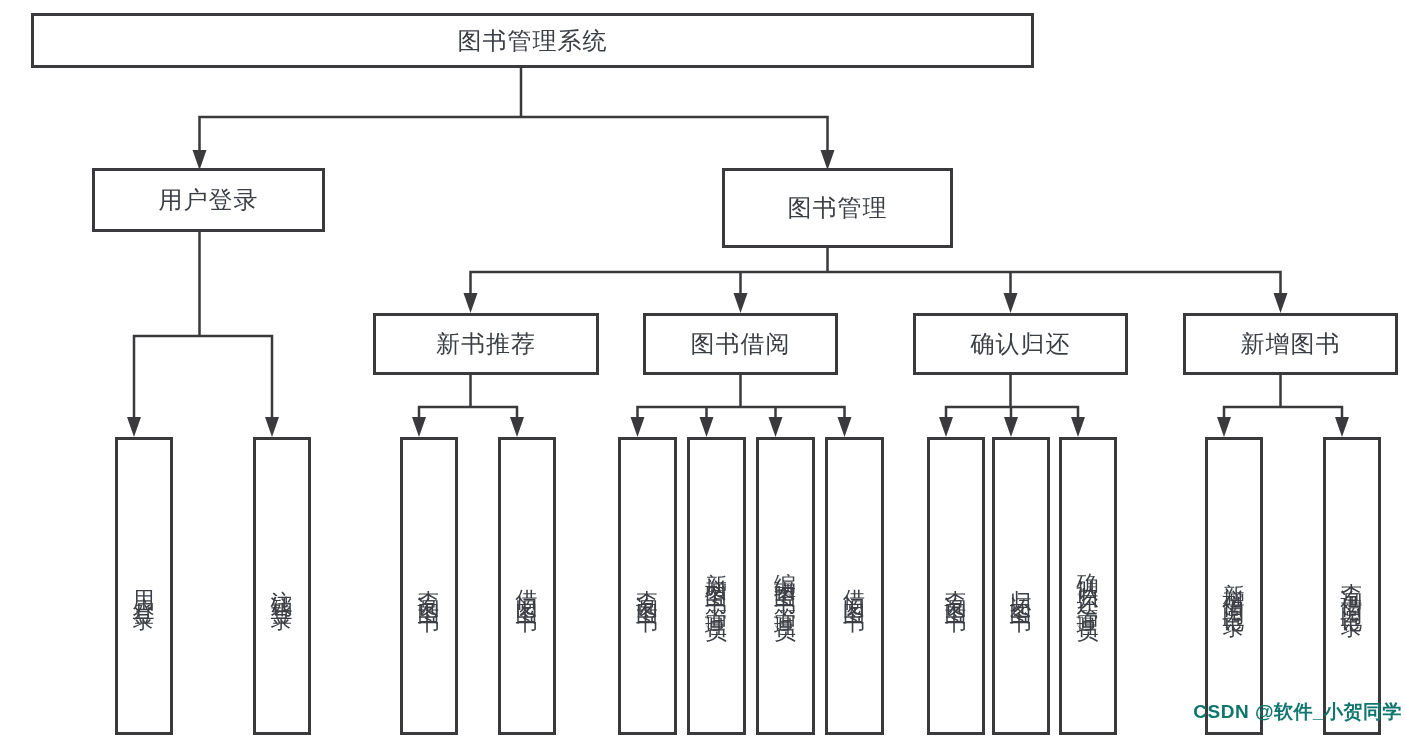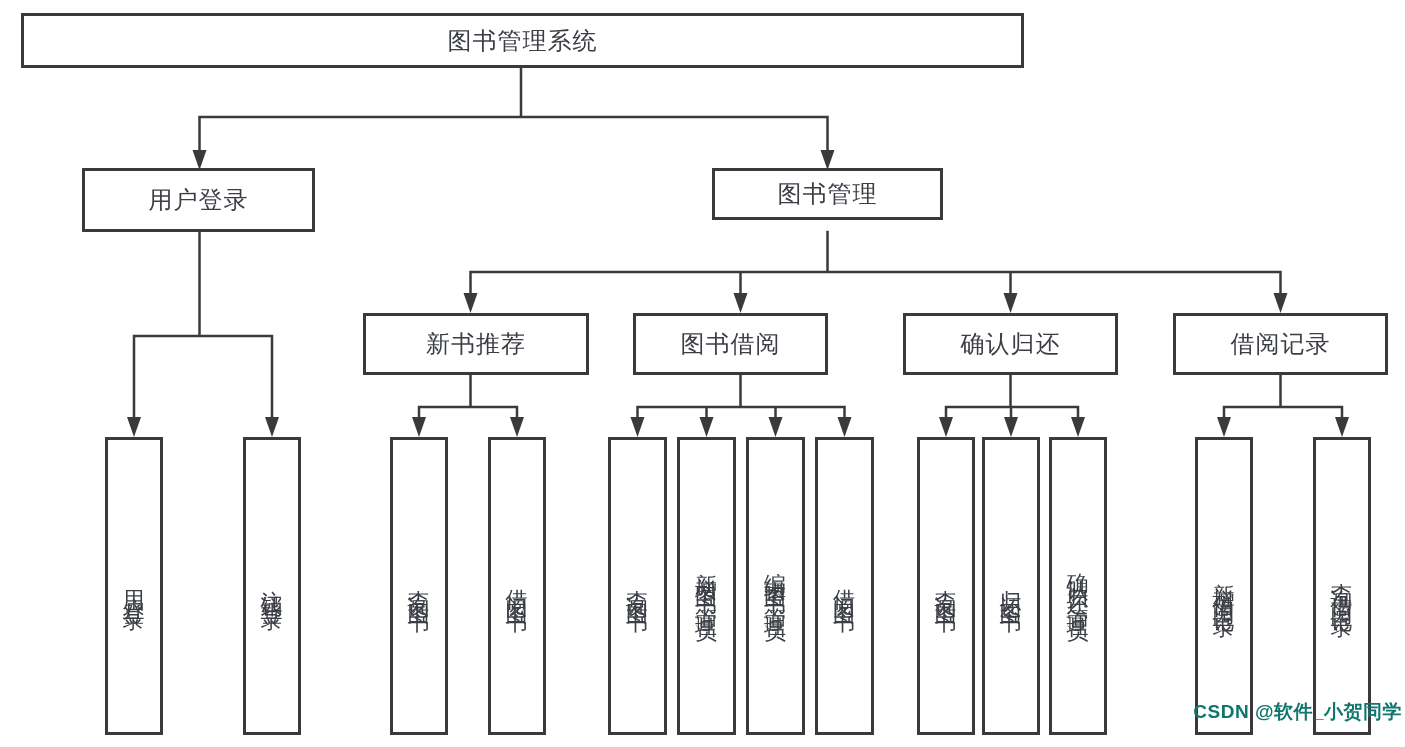--- a/index.html
+++ b/index.html
@@ -15,20 +15,21 @@
   .box {
     position: absolute;
     box-sizing: border-box;
     background: #ffffff;
     border: 3px solid #3a3a3c;
     display: flex;
     align-items: center;
     justify-content: center;
     z-index: 1;
     color: #3b3e44;
+    margin-left: 10px;
   }
   .hbox { font-size: 24px; letter-spacing: 1px; white-space: nowrap; }
   .vbox span {
     writing-mode: vertical-rl;
     text-orientation: mixed;
     font-size: 22px;
     letter-spacing: 7px;
     line-height: 1.05;
   }
   .watermark {
@@ -81,35 +82,35 @@
     </g>
   </svg>
 
   <div class="box hbox" style="left:21px; top:13px; width:1003px; height:55px">
     <span>图书管理系统</span>
   </div>
 
   <div class="box hbox" style="left:82px; top:168px; width:233px; height:64px">
     <span>用户登录</span>
   </div>
-  <div class="box hbox" style="left:712px; top:168px; width:231px; height:52px">
+  <div class="box hbox" style="left:712px; top:168px; width:231px; height:80px">
     <span>图书管理</span>
   </div>
 
   <div class="box hbox" style="left:363px; top:313px; width:226px; height:62px">
     <span>新书推荐</span>
   </div>
   <div class="box hbox" style="left:633px; top:313px; width:195px; height:62px">
     <span>图书借阅</span>
   </div>
   <div class="box hbox" style="left:903px; top:313px; width:215px; height:62px">
     <span>确认归还</span>
   </div>
   <div class="box hbox" style="left:1173px; top:313px; width:215px; height:62px">
-    <span>借阅记录</span>
+    <span>新增图书</span>
   </div>
 
   <div class="box vbox" style="left:105px; top:437px; width:58px; height:298px">
     <span>用户登录</span>
   </div>
   <div class="box vbox" style="left:243px; top:437px; width:58px; height:298px">
     <span>注销登录</span>
   </div>
 
   <div class="box vbox" style="left:390px; top:437px; width:58px; height:298px">

